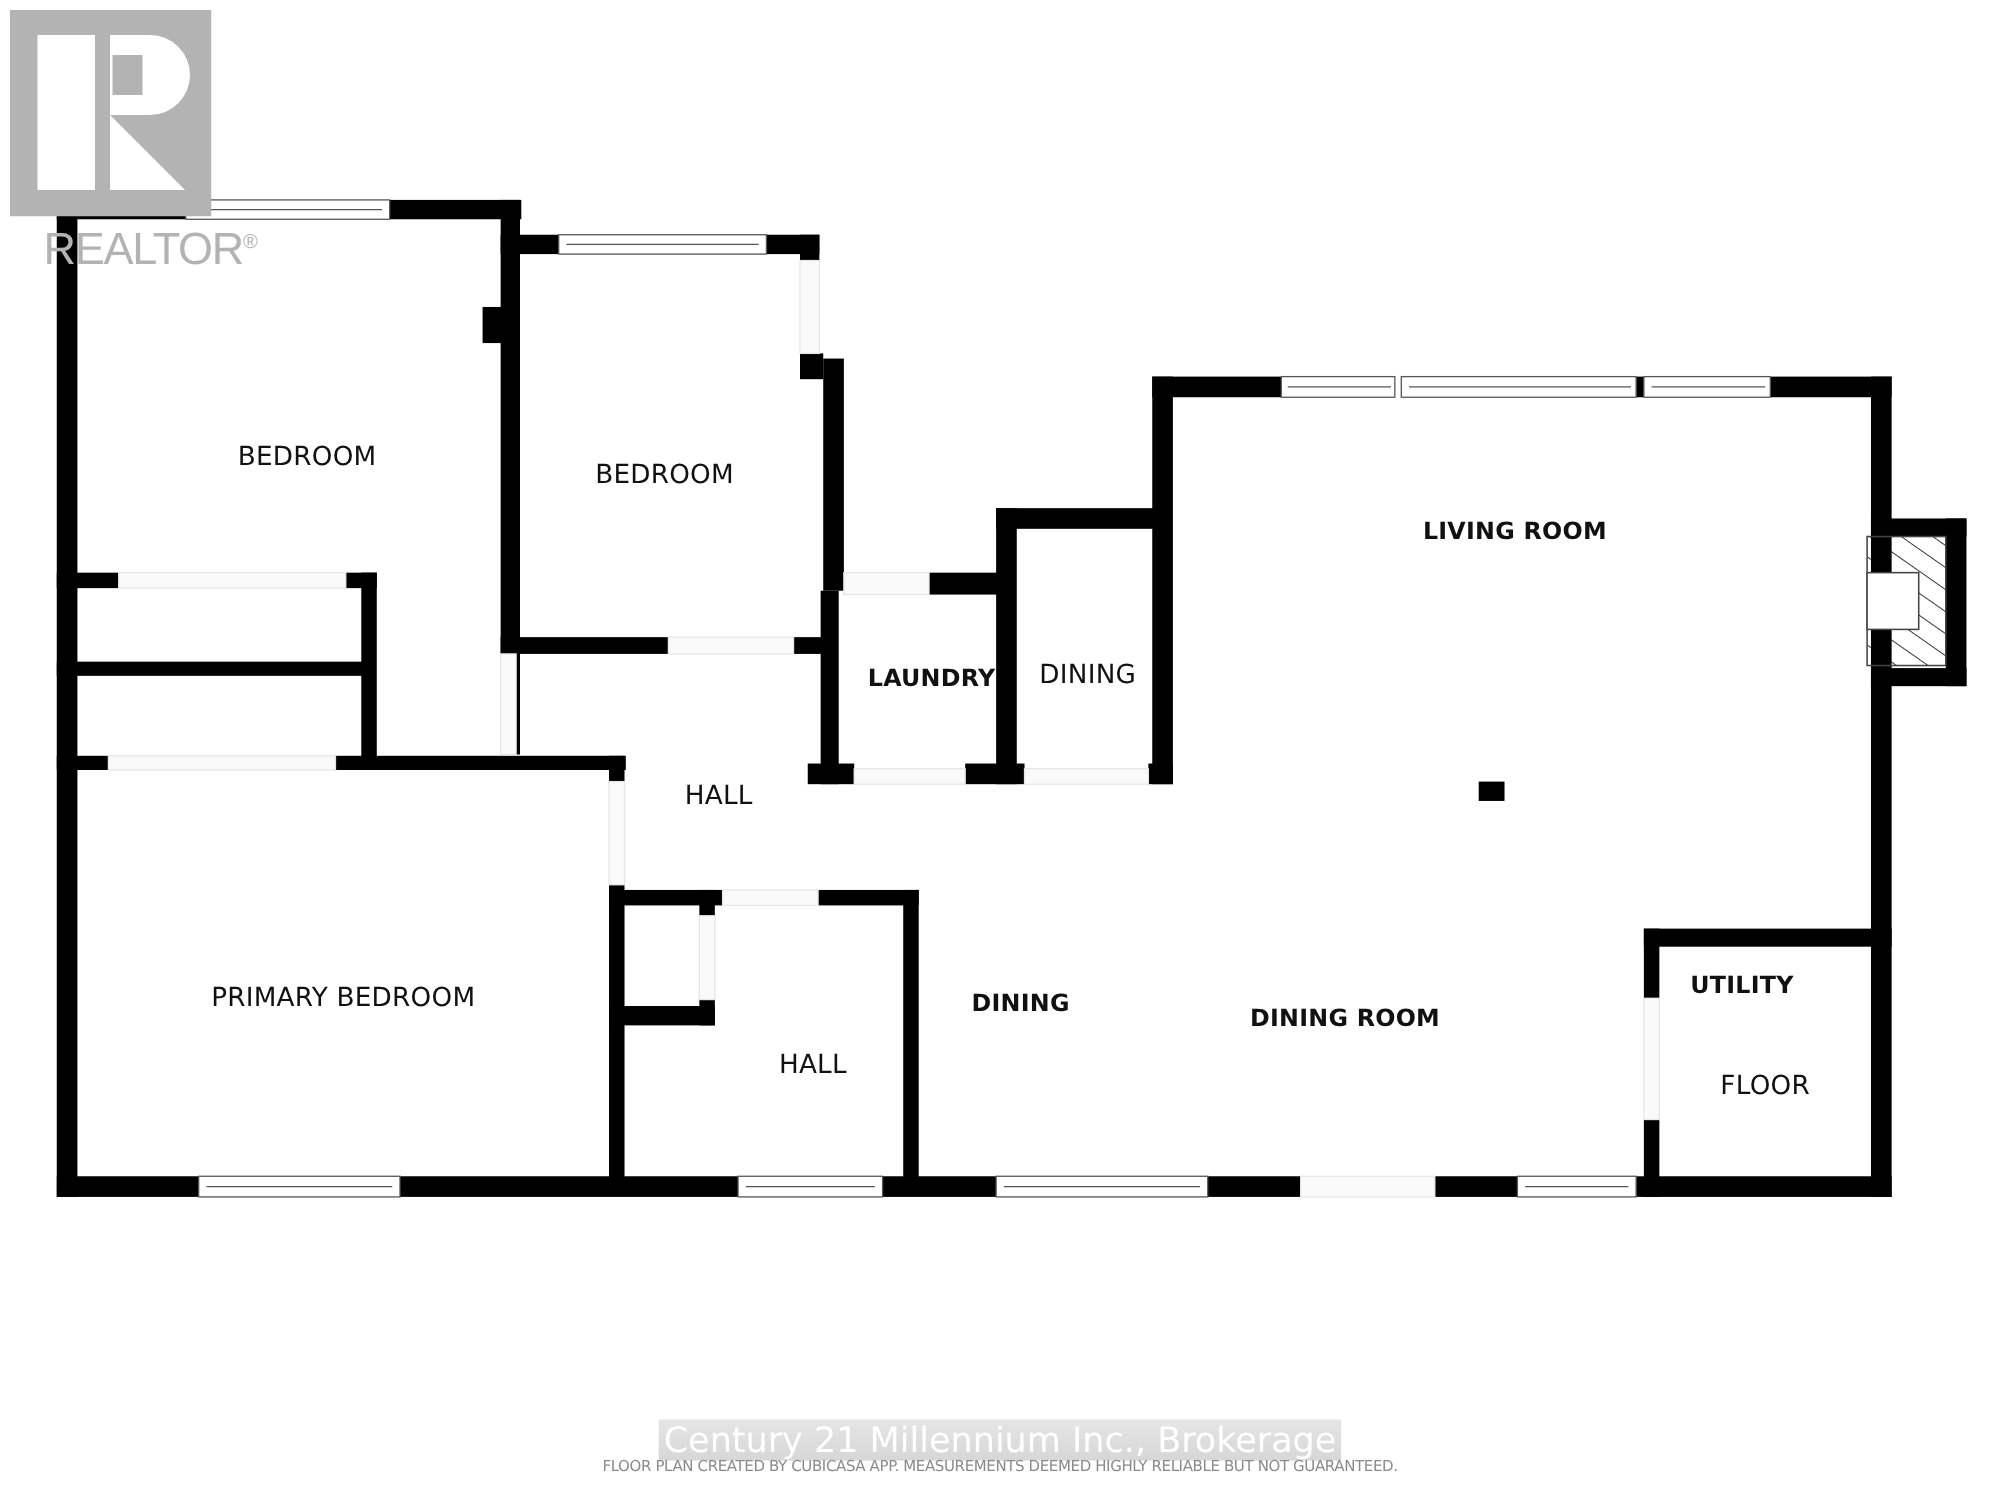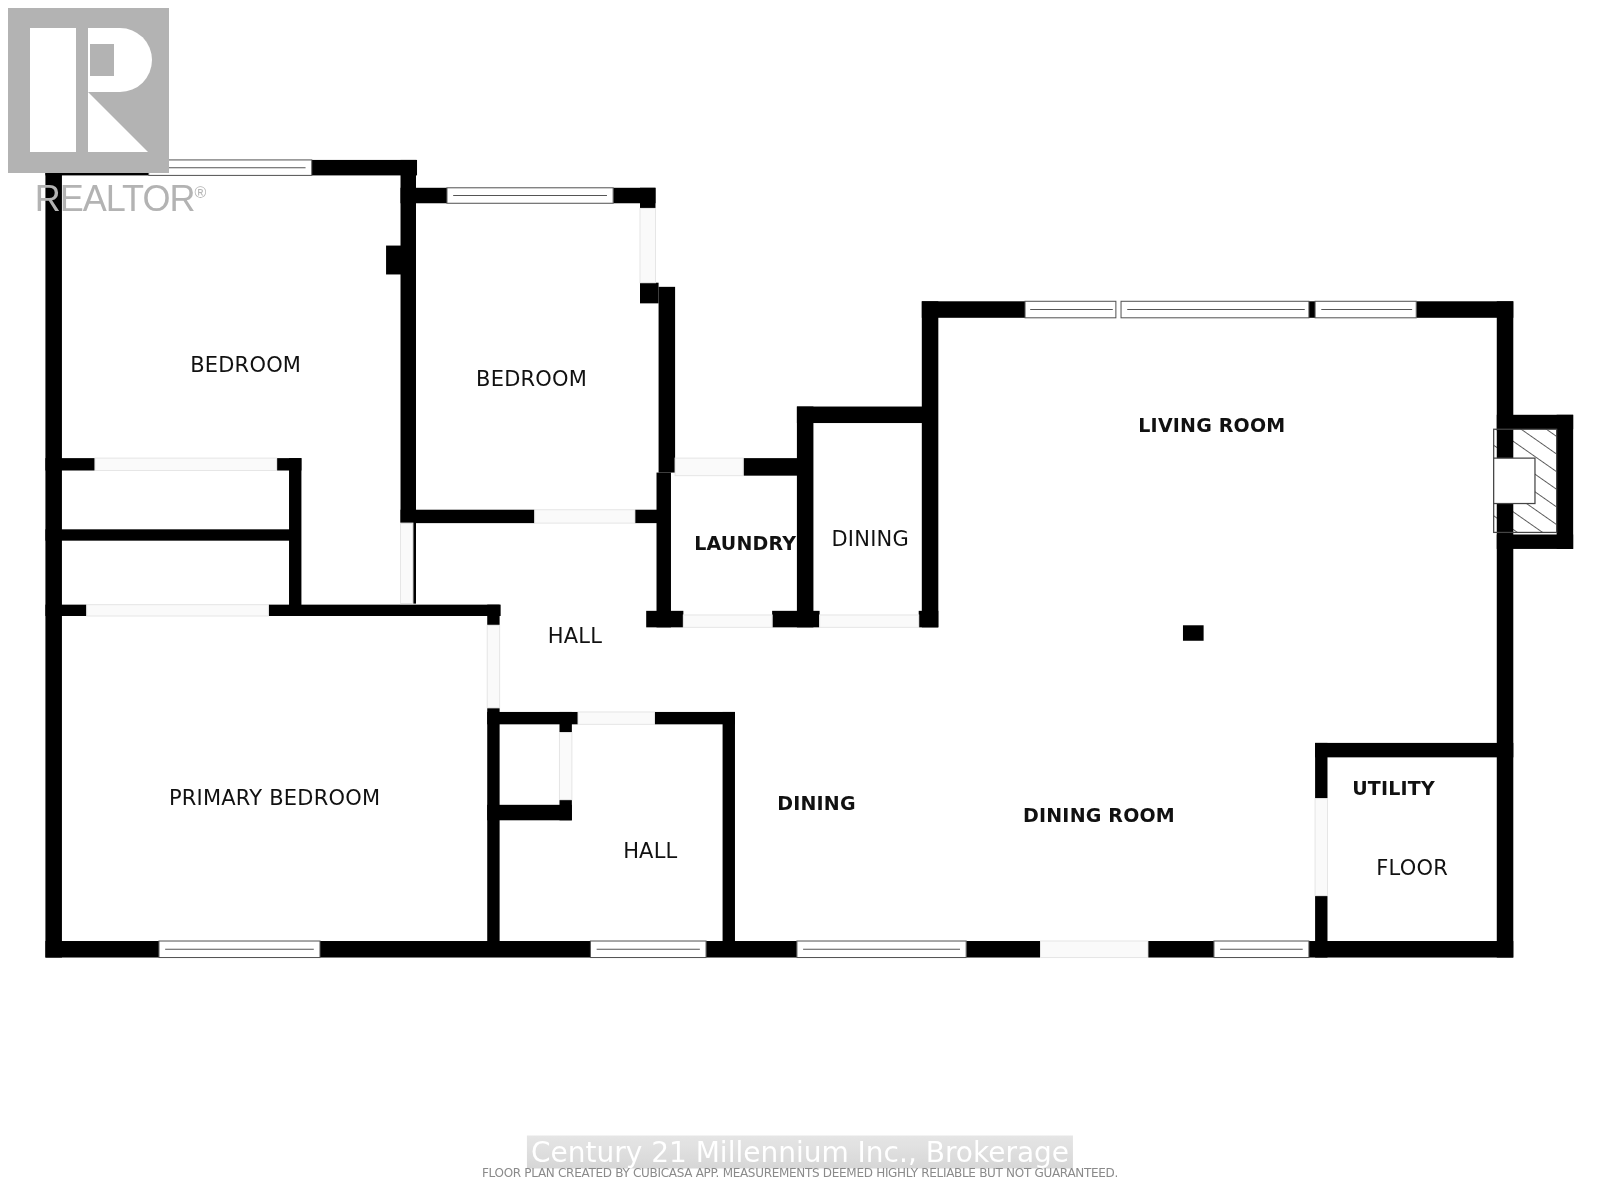--- a/index.html
+++ b/index.html
@@ -150,19 +150,19 @@
 <div id="labels">
     <div class="lbl" style="left: 245.677px; top: 365.262px;">BEDROOM</div>
     <div class="lbl" style="left: 531.613px; top: 378.676px;">BEDROOM</div>
     <div class="lbl bold" style="left: 745.29px; top: 543px;">LAUNDRY</div>
     <div class="lbl" style="left: 870.194px; top: 538.607px;">DINING</div>
     <div class="lbl bold" style="left: 1211.87px; top: 425.107px;">LIVING ROOM</div>
     <div class="lbl" style="left: 574.968px; top: 635.598px;">HALL</div>
     <div class="lbl" style="left: 274.581px; top: 797.592px;">PRIMARY BEDROOM</div>
     <div class="lbl" style="left: 650.323px; top: 851.247px;">HALL</div>
     <div class="lbl bold" style="left: 816.516px; top: 802.752px;">DINING</div>
-    <div class="lbl bold" style="left: 1099px; top: 815.133px;">DINING ROOM</div>
+    <div class="lbl bold" style="left: 1076px; top: 815.133px;">DINING ROOM</div>
     <div class="lbl bold" style="left: 1393.55px; top: 788.306px;">UTILITY</div>
     <div class="lbl" style="left: 1412.13px; top: 867.756px;">FLOOR</div>
   </div>
 
 <div id="watermark">Century 21 Millennium Inc., Brokerage</div>
 <div id="disclaimer">FLOOR PLAN CREATED BY CUBICASA APP. MEASUREMENTS DEEMED HIGHLY RELIABLE BUT NOT GUARANTEED.</div>
 
 </body></html>

